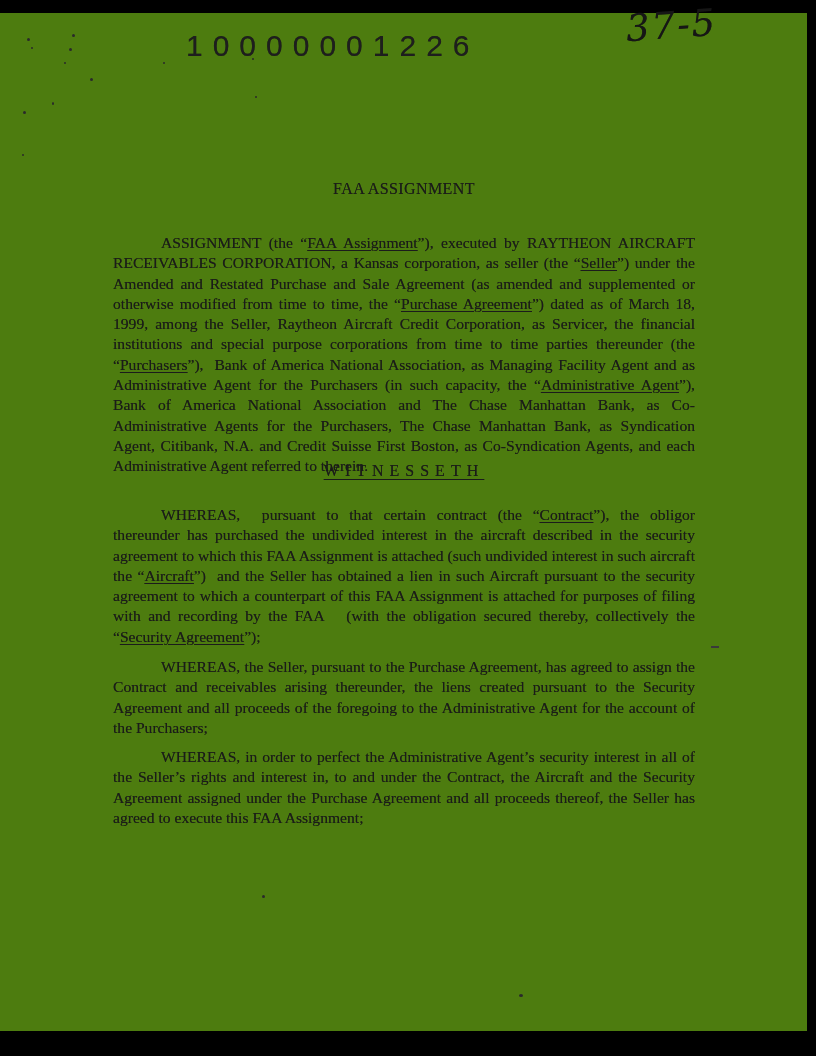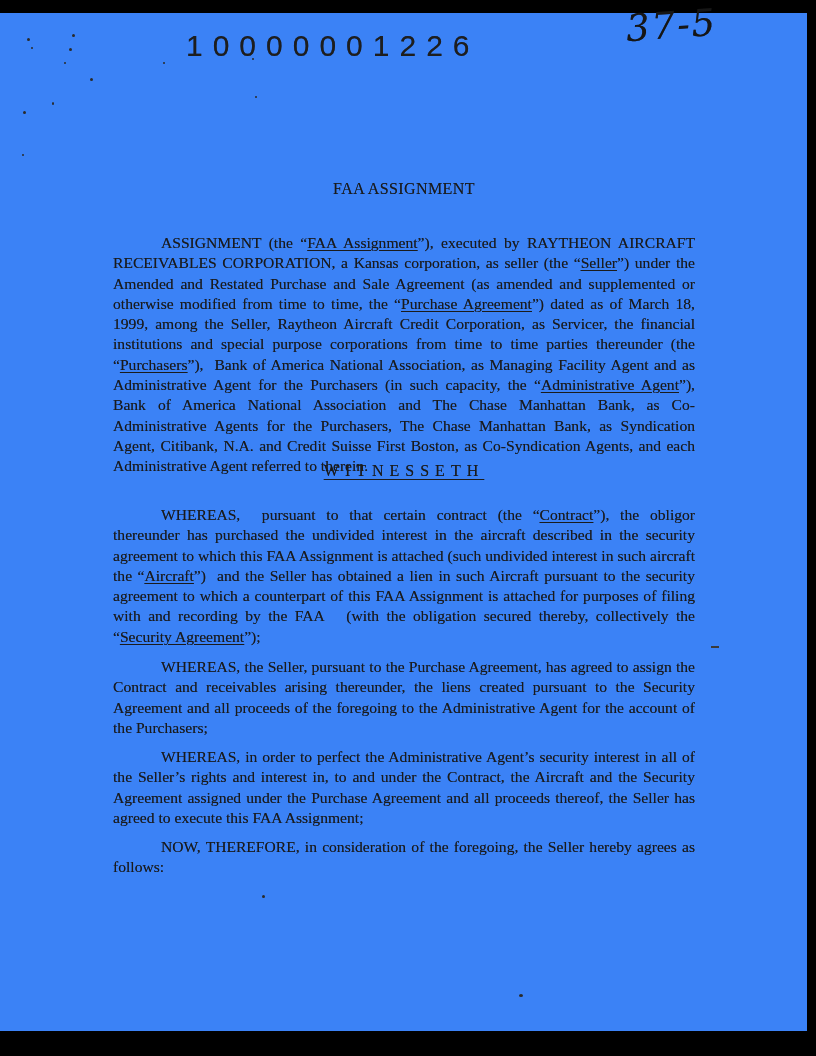--- a/index.html
+++ b/index.html
@@ -1,17 +1,17 @@
 <!DOCTYPE html>
 <html><head>
 <meta charset="utf-8">
 <style>
   html,body{margin:0;padding:0;background:#888;}
   .page{
-    position:relative;width:816px;height:1056px;background:#3b82f6;
+    position:relative;width:816px;height:1056px;background:#4d7c0f;
     overflow:hidden;font-family:"Liberation Serif",serif;color:#1b1b1b;
     text-shadow:0 0 0.4px rgba(10,10,10,0.55);
   }
   .bar{position:absolute;background:#000;}
   .bar.top{left:0;top:0;width:816px;height:13px;}
   .bar.bottom{left:0;top:1031px;width:816px;height:25px;}
   .bar.right{left:807px;top:13px;width:9px;height:1018px;}
   .stamp{
     position:absolute;left:186px;top:30px;
     font-family:"Liberation Sans",sans-serif;font-size:30px;line-height:32px;
@@ -53,21 +53,20 @@
 
   <h1 class="title">FAA ASSIGNMENT</h1>
 
   <p class="body" style="top:233px"><span>ASSIGNMENT (the “</span><span class="u">FAA Assignment</span><span>”), executed by RAYTHEON AIRCRAFT RECEIVABLES CORPORATION, a Kansas corporation, as seller (the “</span><span class="u">Seller</span><span>”) under the Amended and Restated Purchase and Sale Agreement (as amended and supplemented or otherwise modified from time to time, the “</span><span class="u">Purchase Agreement</span><span>”) dated as of March 18, 1999, among the Seller, Raytheon Aircraft Credit Corporation, as Servicer, the financial institutions and special purpose corporations from time to time parties thereunder (the “</span><span class="u">Purchasers</span><span>”),&nbsp; Bank of America National Association, as Managing Facility Agent and as Administrative Agent for the Purchasers (in such capacity, the “</span><span class="u">Administrative Agent</span><span>”), Bank of America National Association and The Chase Manhattan Bank, as Co-Administrative Agents for the Purchasers, The Chase Manhattan Bank, as Syndication Agent, Citibank, N.A. and Credit Suisse First Boston, as Co-Syndication Agents, and each Administrative Agent referred to therein.</span></p>
 
   <div class="witness">WITNESSETH</div>
 
   <p class="body" style="top:505px"><span>WHEREAS,&nbsp; pursuant to that certain contract (the “</span><span class="u">Contract</span><span>”), the obligor thereunder has purchased the undivided interest in the aircraft described in the security agreement to which this FAA Assignment is attached (such undivided interest in such aircraft the “</span><span class="u">Aircraft</span><span>”)&nbsp; and the Seller has obtained a lien in such Aircraft pursuant to the security agreement to which a counterpart of this FAA Assignment is attached for purposes of filing with and recording by the FAA &nbsp; (with the obligation secured thereby, collectively the “</span><span class="u">Security Agreement</span><span>”);</span></p>
   <p class="body" style="top:747px"><span>WHEREAS, in order to perfect the Administrative Agent’s security interest in all of the Seller’s rights and interest in, to and under the Contract, the Aircraft and the Security Agreement assigned under the Purchase Agreement and all proceeds thereof, the Seller has agreed to execute this FAA Assignment;</span></p>
   <p class="body" style="top:657px"><span>WHEREAS, the Seller, pursuant to the Purchase Agreement, has agreed to assign the Contract and receivables arising thereunder, the liens created pursuant to the Security Agreement and all proceeds of the foregoing to the Administrative Agent for the account of the Purchasers;</span></p>
-  <p class="body" style="top:837px"><span>NOW, THEREFORE, in consideration of the foregoing, the Seller hereby agrees as follows:</span></p>
 
   <div class="speck" style="left:27px;top:38px;width:3px;height:3px"></div>
   <div class="speck" style="left:72px;top:34px;width:3px;height:3px"></div>
   <div class="speck" style="left:31px;top:47px;width:2px;height:2px"></div>
   <div class="speck" style="left:69px;top:48px;width:3px;height:3px"></div>
   <div class="speck" style="left:64px;top:62px;width:2px;height:2px"></div>
   <div class="speck" style="left:90px;top:78px;width:3px;height:3px"></div>
   <div class="speck" style="left:52px;top:102px;width:2px;height:3px"></div>
   <div class="speck" style="left:23px;top:111px;width:3px;height:3px"></div>
   <div class="speck" style="left:22px;top:154px;width:2px;height:2px"></div>

